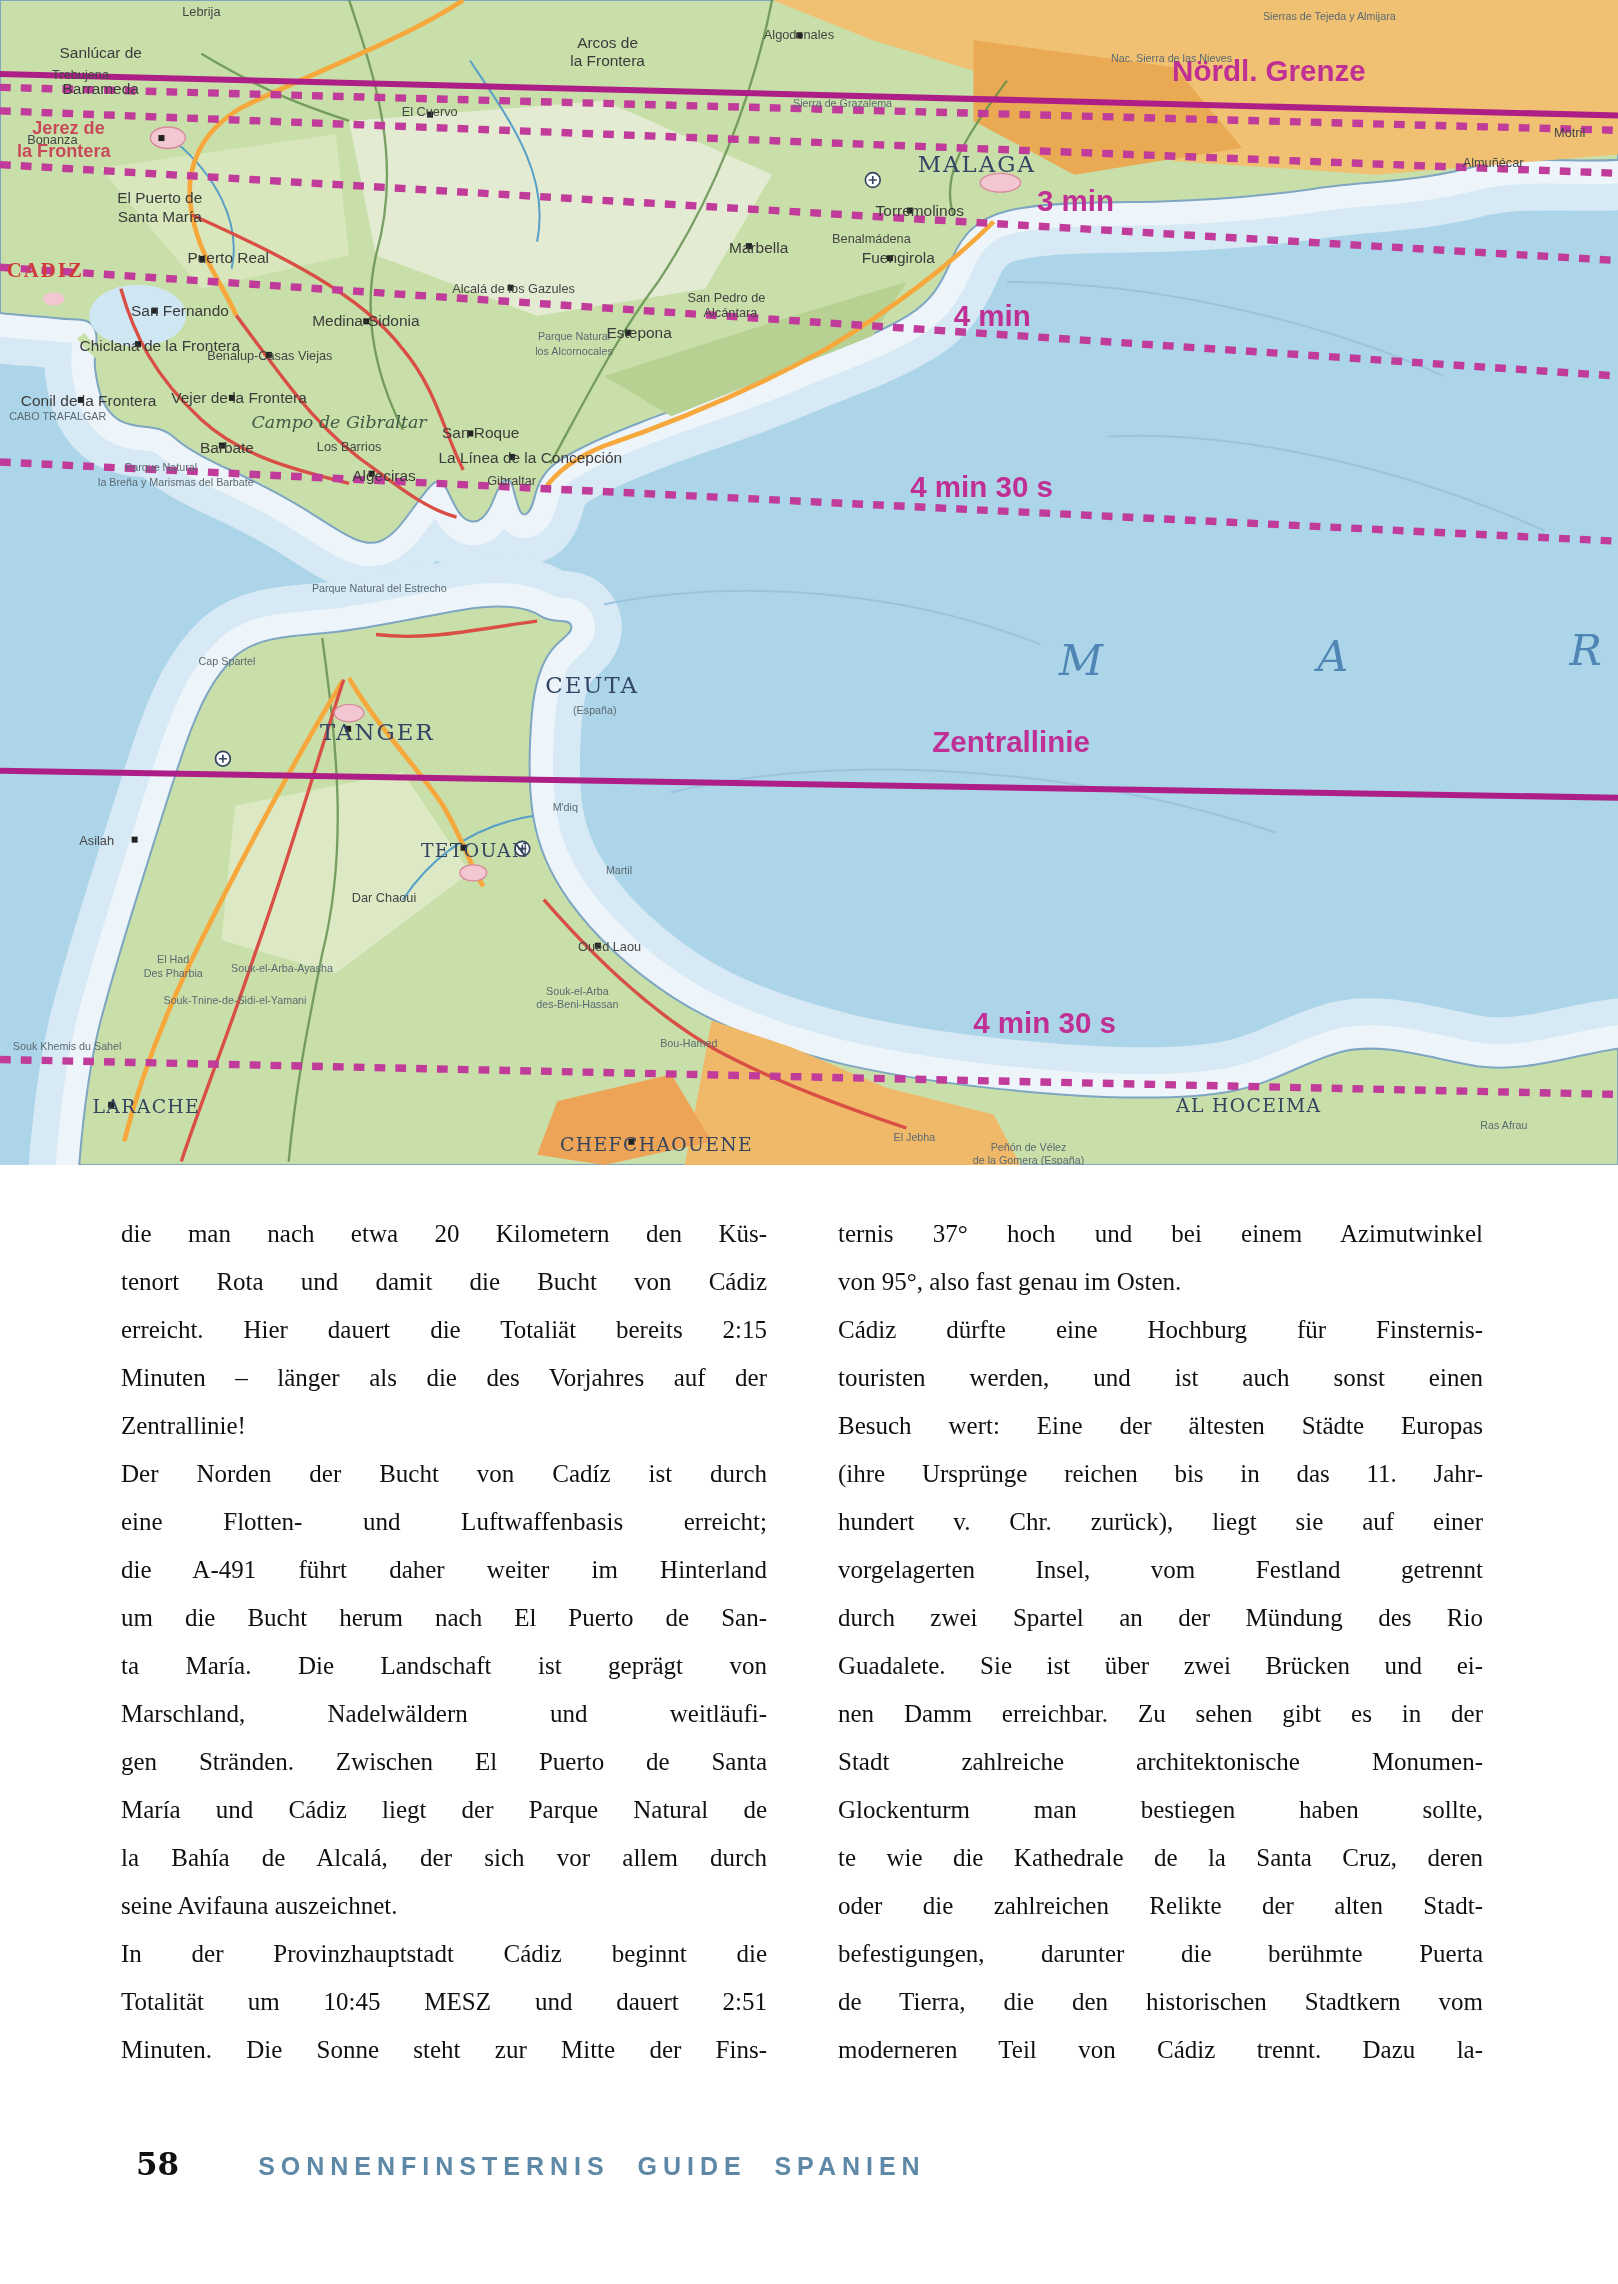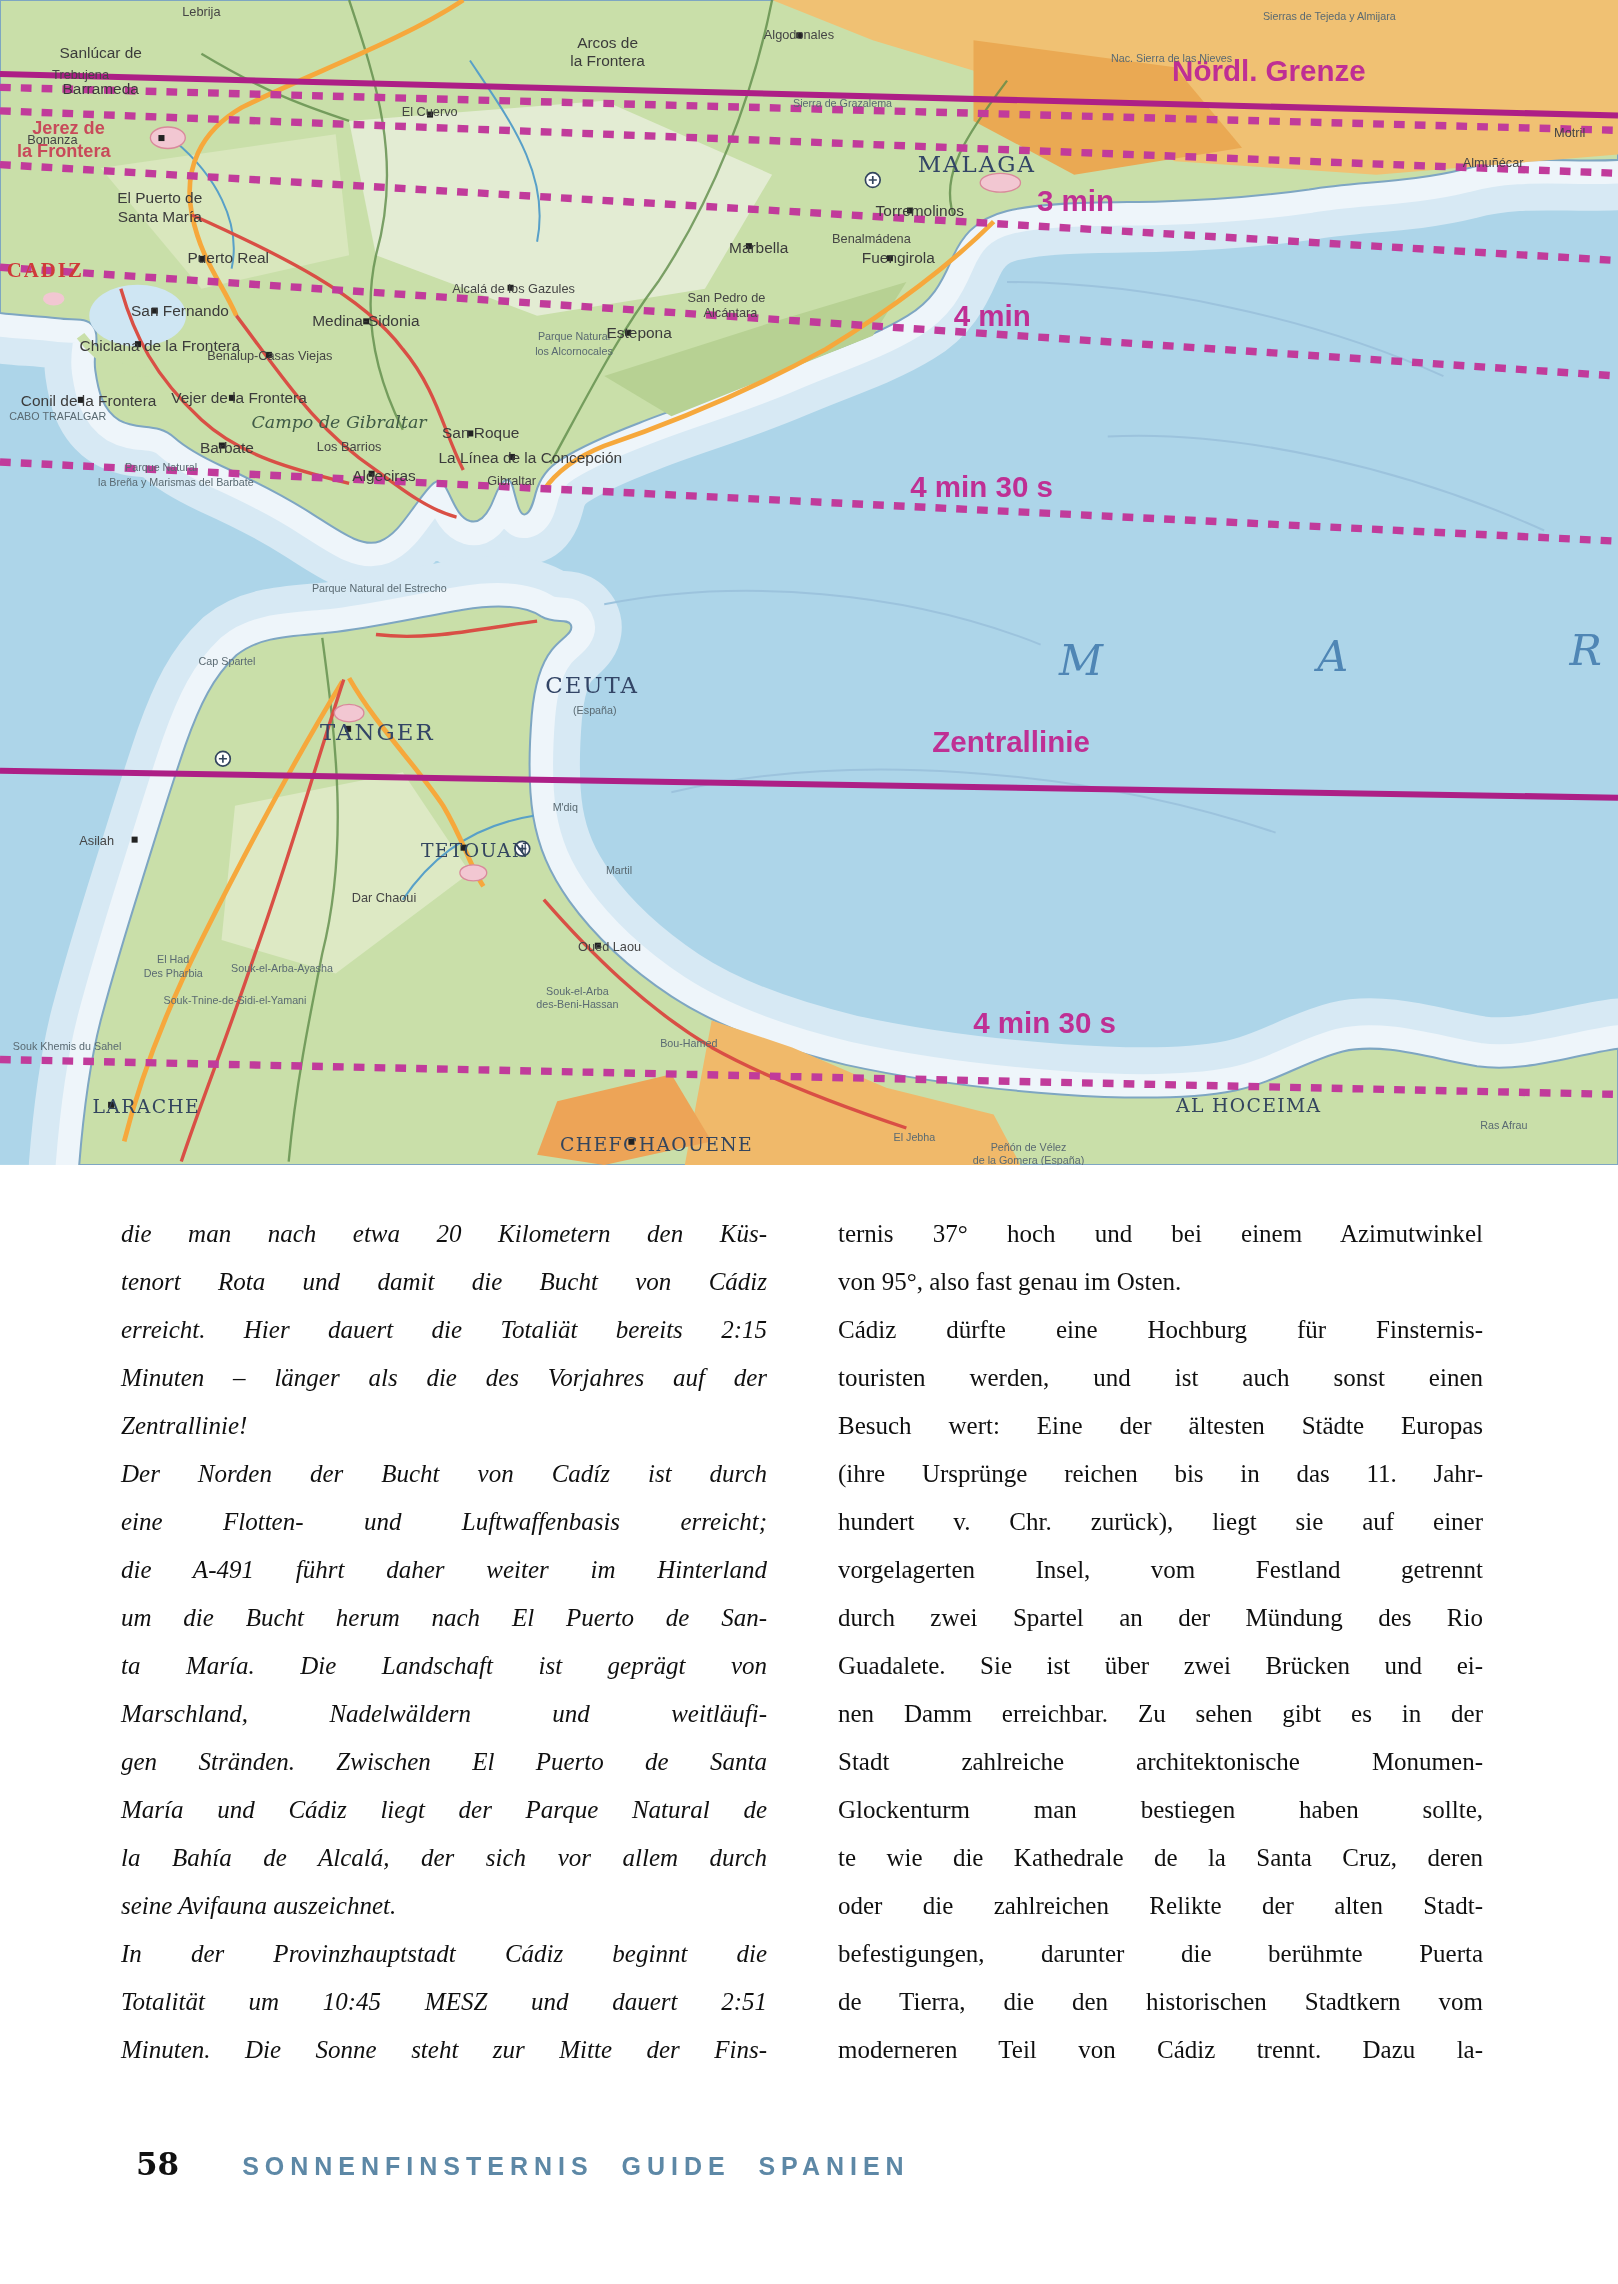--- a/index.html
+++ b/index.html
@@ -18,29 +18,29 @@
   .ml-cap2  {font:28px "DejaVu Serif",serif; fill:#33455e; letter-spacing:2px;}
   .ml-sea   {font:italic 64px "DejaVu Serif",serif; fill:#4f86b5;}
   .ml-it    {font:italic 26px "DejaVu Serif",serif; fill:#3f5a46;}
   .ml-mag   {font:bold 44px "Liberation Sans",sans-serif; fill:#bf2f94;}
 
   .ln-solid {stroke:#ad1f86; stroke-width:9; fill:none;}
   .ln-dot   {stroke:#c13b9b; stroke-width:11; fill:none; stroke-dasharray:16 15;}
 
   .article{position:absolute;top:1210px;left:0;width:1618px;}
   .col{position:absolute;top:0;}
-  #col-left {left:121px;width:646px;font-style:italic;}
+  #col-left {left:121px;width:646px;}
   #col-right{left:838px;width:645px;}
   .tline{font-size:25px;height:48px;line-height:48px;color:#101010;
          text-align:justify;text-align-last:justify;}
   .tline.rag{text-align-last:left;}
 
   .footer{position:absolute;top:2146px;left:136px;display:flex;align-items:baseline;}
   .pagenum{font:bold 31px "DejaVu Serif",serif;color:#111;}
-  .foot-title{margin-left:63px;font:bold 25px "Liberation Sans",sans-serif;
+  .foot-title{margin-left:79px;font:bold 25px "Liberation Sans",sans-serif;
               color:#5d88a6;letter-spacing:6px;word-spacing:14.8px;}
 </style>
 </head>
 <body>
 
 <div class="page">
 
   <div class="map">
     <svg id="map-svg" width="1618" height="1165" viewBox="0 0 2410 1735" xmlns="http://www.w3.org/2000/svg">
 

